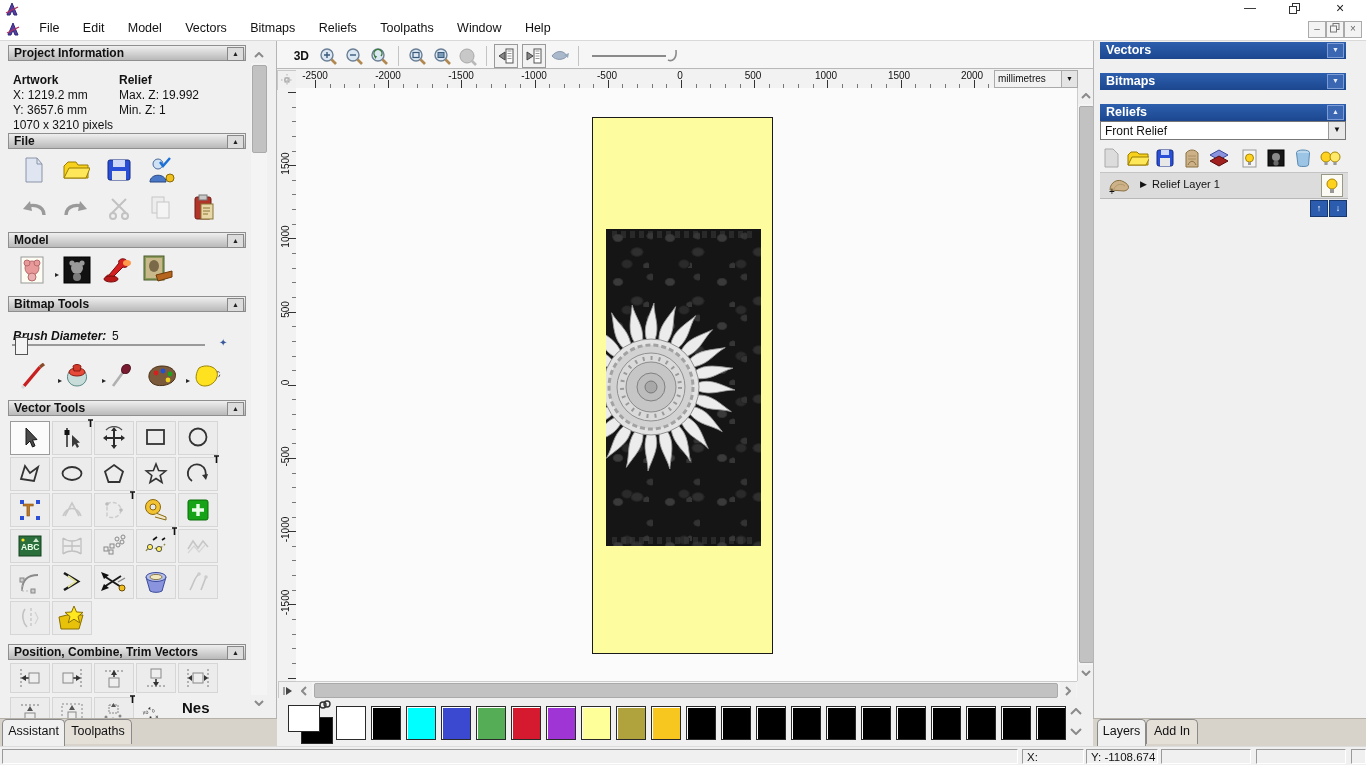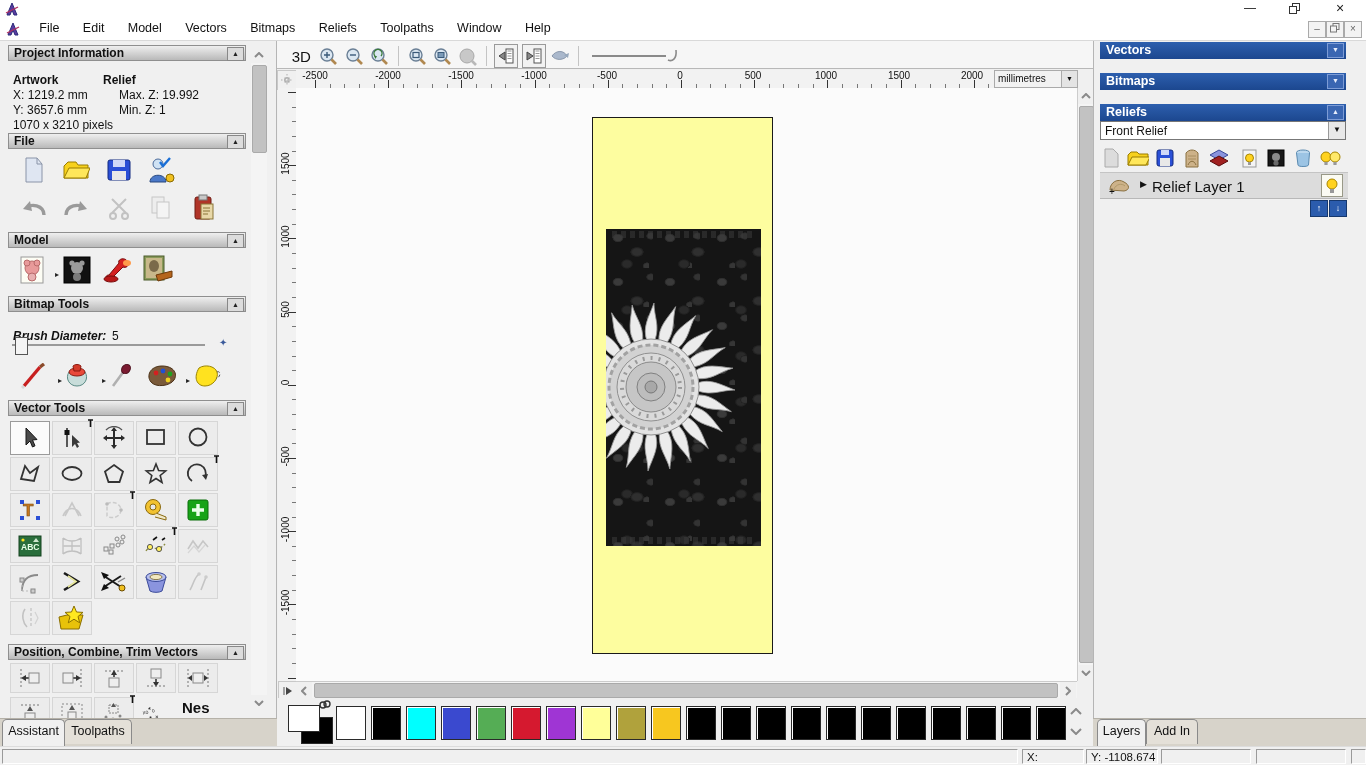--- a/index.html
+++ b/index.html
@@ -136,21 +136,21 @@
   <div class="abs" style="left:0;top:41px;width:276px;height:677px;background:#f0f0f0;border-right:1px solid #b5b5b5;overflow:hidden;">
 
     <div class="sec-hdr" style="top:4px">
       <span>Project Information</span>
       <span class="roll">▲</span>
     </div>
     <div class="info b" style="left:13px;top:25px">Artwork</div>
     <div class="info" style="left:13px;top:40px">X: 1219.2 mm</div>
     <div class="info" style="left:13px;top:55px">Y: 3657.6 mm</div>
     <div class="info" style="left:13px;top:70px">1070 x 3210 pixels</div>
-    <div class="info b" style="left:103px;top:25px">Relief</div>
+    <div class="info b" style="left:119px;top:25px">Relief</div>
     <div class="info" style="left:119px;top:40px">Max. Z: 19.992</div>
     <div class="info" style="left:119px;top:55px">Min. Z: 1</div>
 
     <div class="sec-hdr" style="top:92px">
       <span>File</span>
       <span class="roll">▲</span>
     </div>
     <div class="ti flat" style="left:14px;top:112px">
       <svg width="24" height="28">
           <path d="M4,2 H15 L20,8 V26 H4 Z" fill="#dfe6f2" stroke="#8a94a8"></path>
@@ -607,21 +607,21 @@
     </div>
   </div>
 
   <div class="abs tabstrip" style="left:0;top:718px;width:331px;height:28px">
     <div class="tab active" style="left:2px;width:61px">Assistant</div>
     <div class="tab" style="left:64px;width:66px">Toolpaths</div>
   </div>
 
   <div class="abs" style="left:277px;top:41px;width:816px;height:28px;background:#f6f6f6;border-bottom:1px solid #b8b8b8;padding-top:3px;box-sizing:border-box;white-space:nowrap;">
     <span style="display:inline-block;width:8px"></span>
-    <span class="tbtn" style="font-weight:normal;font-size:15px;width:26px">3D</span>
+    <span class="tbtn" style="font-weight:bold;font-size:12px;width:26px">3D</span>
     <span class="tbtn">
         <svg width="19" height="19">
           <circle cx="8" cy="8" r="6" fill="#dbe7f2" stroke="#6a7f95" stroke-width="1.4"></circle>
           <path d="M5,8 H11 M8,5 V11" stroke="#3a5a7a" stroke-width="1.4"></path>
           <line x1="12.5" y1="12.5" x2="17" y2="17" stroke="#b08850" stroke-width="2.6"></line>
         </svg>
       </span>
     <span class="tbtn">
         <svg width="19" height="19">
           <circle cx="8" cy="8" r="6" fill="#dbe7f2" stroke="#6a7f95" stroke-width="1.4"></circle>
@@ -884,21 +884,21 @@
 
   <div class="abs" style="left:1100px;top:172px;width:248px;height:25px;background:#dcdcdc;border-top:1px solid #c4c4c4;border-bottom:1px solid #b8b8b8">
     <span style="position:absolute;left:8px;top:1px">
       <svg width="26" height="22">
           <path d="M2,16 C2,8 10,4 16,8 C22,11 22,16 16,17 Z" fill="#cdb289" stroke="#8a7040"></path>
           <path d="M6,15 C8,10 14,9 17,12" fill="none" stroke="#b09a6a"></path>
           <text x="1" y="21" font-size="10" fill="#111">+</text>
         </svg>
     </span>
     <span style="position:absolute;left:40px;top:6px;font-size:9px">▶</span>
-    <span style="position:absolute;left:52px;top:5px;font-size:15px">Relief Layer 1</span>
+    <span style="position:absolute;left:52px;top:5px;font-size:11px">Relief Layer 1</span>
     <span style="position:absolute;right:5px;top:1px;width:20px;height:21px;background:#fbfbf3;border:1px solid #998;display:flex;align-items:center;justify-content:center">
       <svg width="12" height="16">
           <circle cx="6" cy="6" r="5" fill="#ffd21f" stroke="#a88600"></circle>
           <rect x="4" y="11" width="4" height="4" fill="#999"></rect>
         </svg>
     </span>
   </div>
   <div class="abs" style="left:1310px;top:200px;width:16px;height:15px;background:#2b5cad;border:1px solid #16386e;color:#fff;font-size:9px;text-align:center;line-height:14px">↑</div>
   <div class="abs" style="left:1329px;top:200px;width:16px;height:15px;background:#2b5cad;border:1px solid #16386e;color:#fff;font-size:9px;text-align:center;line-height:14px">↓</div>
 

